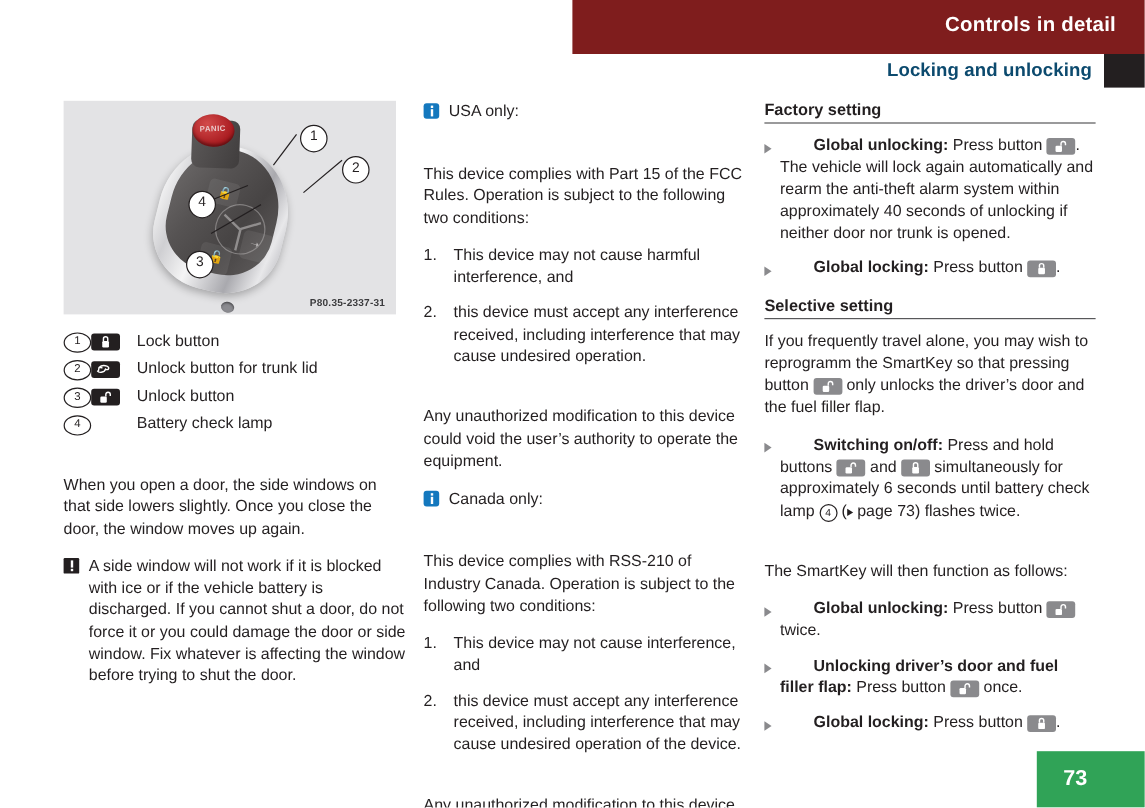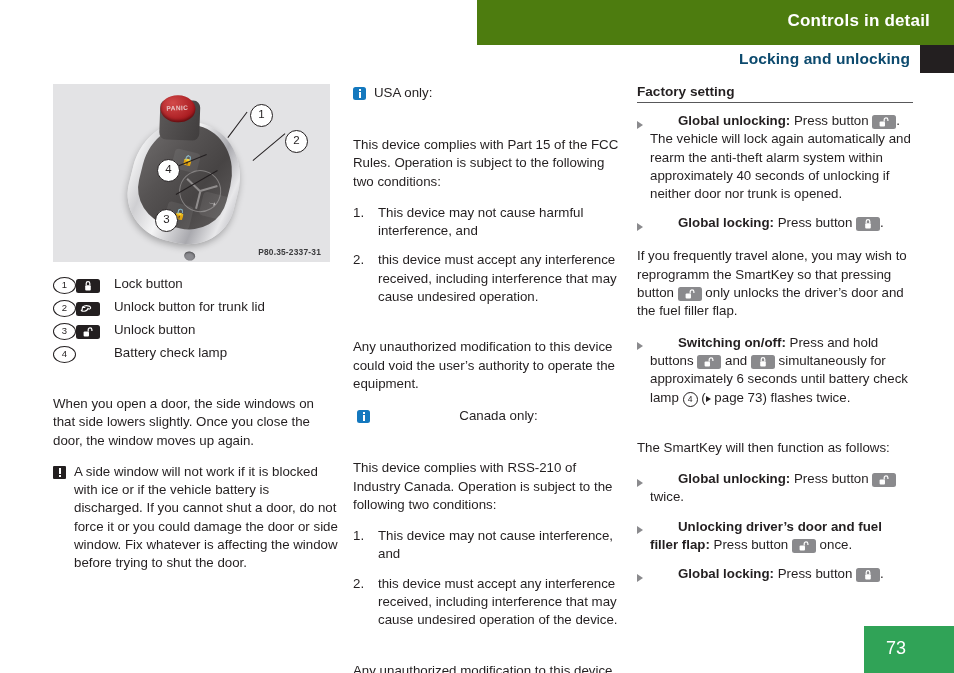--- a/index.html
+++ b/index.html
@@ -7,21 +7,21 @@
     width:954px;height:673px;
     background:#ffffff;
     font-family:"Liberation Sans", sans-serif;
     color:#231f20;
     overflow:hidden;
     position:relative;
   }
   
   .hdr-green{
     position:absolute;left:477px;top:0;width:477px;height:45px;
-    background:#4d7c0f;
+    background:#7f1d1d;
   }
   .hdr-green span{
     position:absolute;right:24px;top:11px;
     color:#ffffff;font-size:17px;font-weight:bold;letter-spacing:.2px;
   }
   .hdr-tab{
     position:absolute;right:0;top:45px;width:34px;height:28px;background:#231f20;
   }
   .hdr-sub{
     position:absolute;right:44px;top:50px;
@@ -175,21 +175,21 @@
     padding-bottom:3px;border-bottom:1.3px solid #58585a;
   }
   h3.second{margin-top:9px;}
 
   
   .pagebox{
     position:absolute;left:864px;top:626px;width:90px;height:47px;
     background:#30a357;
   }
   .pagebox span{
-    position:absolute;left:22px;top:12px;color:#fff;font-size:18px;font-weight:normal;
+    position:absolute;left:22px;top:12px;color:#fff;font-size:18px;font-weight:bold;
   }
   .refcircle{
     display:inline-block;width:13px;height:13px;border-radius:50%;
     border:1.05px solid #231f20;font-size:8.6px;line-height:12px;text-align:center;
     vertical-align:0px;
   }
   .reftri{display:inline-block;width:0;height:0;
     border-left:5px solid #231f20;border-top:3.6px solid transparent;
     border-bottom:3.6px solid transparent;vertical-align:0px;}
 </style>
@@ -307,21 +307,21 @@
       <span class="n">1.</span>
       <span class="t">This device may not cause harmful interference, and</span>
     </li>
     <li>
       <span class="n">2.</span>
       <span class="t">this device must accept any interference received, including interference that may cause undesired operation.</span>
     </li>
   </ul>
   <p class="para">Any unauthorized modification to this device could void the user’s authority to operate the equipment.</p>
 
-  <div class="note" style="margin-bottom:17px;margin-top:14px;text-align:center;">
+  <div class="note" style="margin-bottom:17px;margin-top:14px;">
     <div class="nico">
       <span class="infobox"></span>
     </div>
     <div class="ntxt">Canada only:</div>
   </div>
   <p class="para">This device complies with RSS-210 of Industry Canada. Operation is subject to the following two conditions:</p>
   <ul class="numlist">
     <li>
       <span class="n">1.</span>
       <span class="t">This device may not cause interference, and</span>
@@ -347,20 +347,21 @@
   </div>
 
   <div class="bullet">
     <div class="bmark"><span class="tri"></span></div>
     <div class="btxt"><b>Global locking:</b><span> Press button </span><span class="ico"><svg width="24" height="14" viewBox="0 0 24 14">
             <rect x="9.2" y="6.2" width="5.6" height="5.4" rx="1" fill="#fff"></rect>
             <path d="M10.2 6.2v-1.7a1.8 1.8 0 0 1 3.6 0v1.7" stroke="#fff" stroke-width="1.2" fill="none"></path>
           </svg></span><span>.</span></div>
   </div>
 
+  <h3 class="second">Selective setting</h3>
 
   <p class="para" style="margin-top:9px;"><span>If you frequently travel alone, you may wish to reprogramm the SmartKey so that pressing button </span><span class="ico"><svg width="24" height="14" viewBox="0 0 24 14">
           <rect x="7.6" y="6.4" width="5.4" height="5.2" rx="1" fill="#fff"></rect>
           <path d="M12.2 6.4V4.7a1.85 1.85 0 0 1 3.7 0v1.3" stroke="#fff" stroke-width="1.2" fill="none"></path>
         </svg></span><span> only unlocks the driver’s door and the fuel filler flap.</span></p>
 
   <div class="bullet">
     <div class="bmark"><span class="tri"></span></div>
     <div class="btxt"><b>Switching on/off:</b><span> Press and hold buttons </span><span class="ico"><svg width="24" height="14" viewBox="0 0 24 14">
             <rect x="7.6" y="6.4" width="5.4" height="5.2" rx="1" fill="#fff"></rect>

